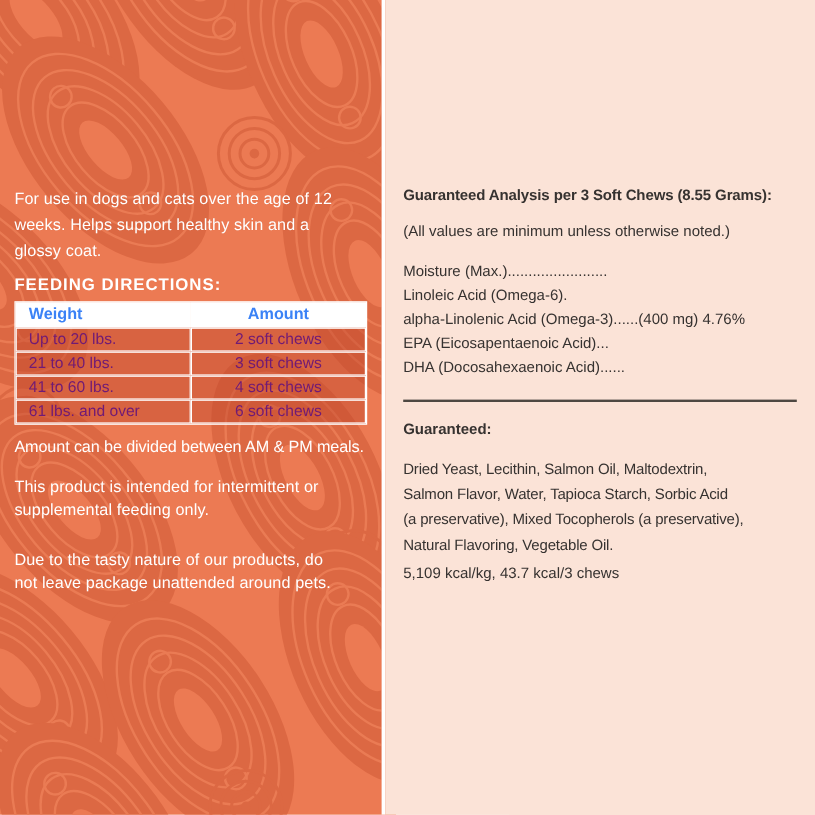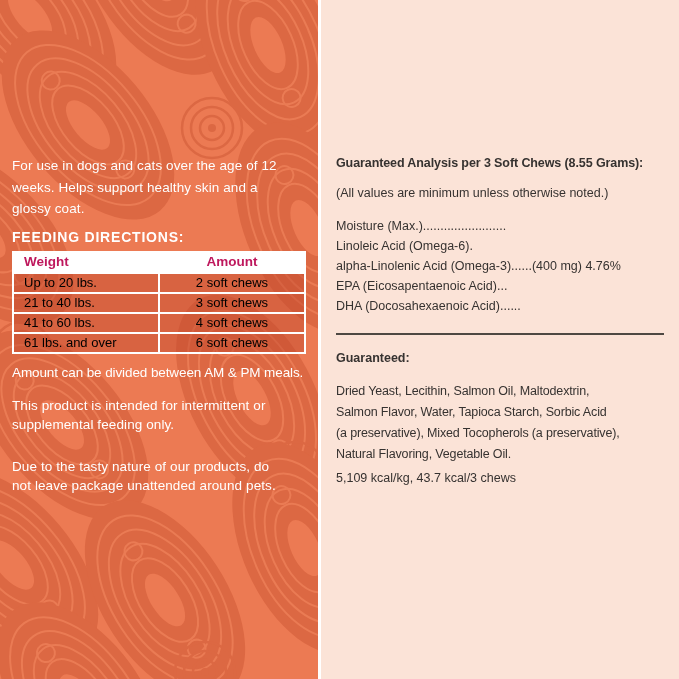--- a/index.html
+++ b/index.html
@@ -16,23 +16,23 @@
   .intro .line, .note .line { display:block; white-space:nowrap; }
   .intro { font-size:13.5px; line-height:21.5px; letter-spacing:0.1px;
            text-shadow:0 0 1px rgba(0,0,0,0.05); }
 
   .feeding-heading { margin-top:9px; font-size:14px; font-weight:bold;
                      letter-spacing:0.8px; line-height:17px; }
 
   .feed-table { margin-top:5px; width:294px; border:1.5px solid #FFFFFF; }
   .trow { display:grid; grid-template-columns:1fr 1fr; }
   .cell { border:1.5px solid #FFFFFF; font-size:13px; line-height:14.5px;
-          padding:1.5px 2px 2px 10px; background:rgba(193,72,44,0.45); color:#000000; }
+          padding:1.5px 2px 2px 10px; background:rgba(193,72,44,0.45); color:#701a75; }
   .cell.amount { text-align:center; padding-left:2px; }
-  .cell.head { background:#FFFFFF; color:#be185d; font-weight:bold; font-size:13.5px;
+  .cell.head { background:#FFFFFF; color:#3b82f6; font-weight:bold; font-size:13.5px;
                padding-top:2.5px; padding-bottom:2.5px; }
 
   .divide-note { margin-top:11px; font-size:13.5px; letter-spacing:-0.1px; white-space:nowrap; }
 
   .note { font-size:13.5px; line-height:19px; letter-spacing:0.1px; }
   .note.first { margin-top:16px; }
   .note.second { margin-top:23px; }
 
   
   .separator { position:absolute; left:318px; top:0; width:3px; height:679px; background:#FFFFFF; }

